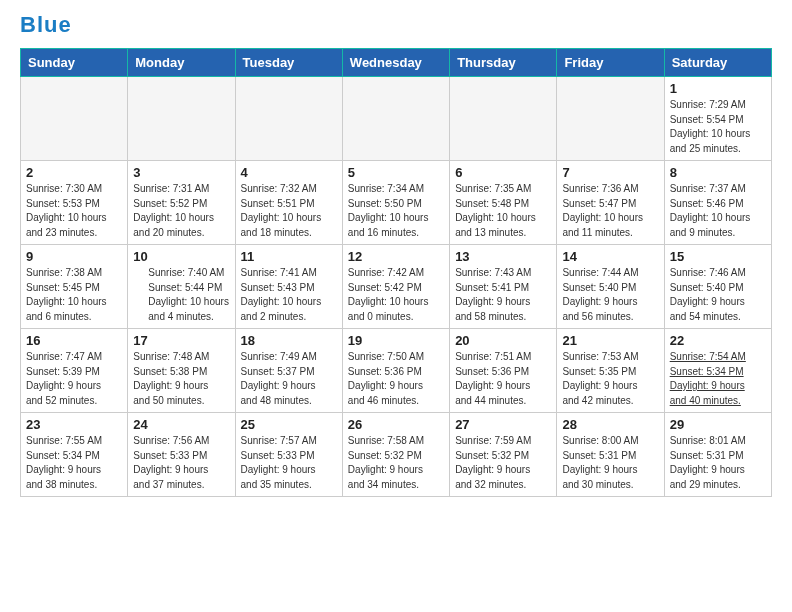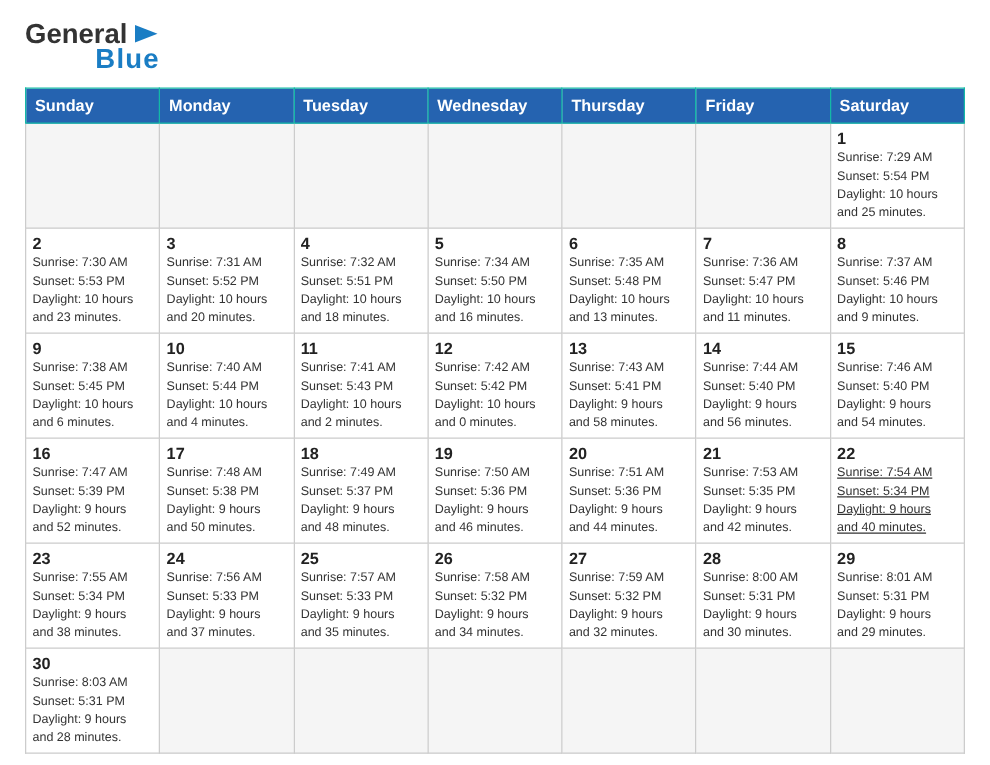--- a/index.html
+++ b/index.html
@@ -86,28 +86,20 @@
       color: #333;
       line-height: 1.45;
     }
   </style>
 </head>
 <body>
 
 <div class="page">
   <div class="header">
     <div class="logo">
-      <div style="display:flex; align-items:center; gap:0;">
-        <span class="logo-text">General</span>
-        <div style="display:flex; flex-direction:column; align-items:center; margin-left:4px;">
-          <svg width="22" height="22" viewBox="0 0 22 22">
-            <polygon points="2,4 20,11 2,18" fill="#1a7dc4"></polygon>
-          </svg>
-        </div>
-      </div>
       <div style="display:flex; justify-content:flex-end; width:100%; margin-top:-4px;">
         <span style="font-size:22px; font-weight:bold; color:#1a7dc4; letter-spacing:1px;">Blue</span>
       </div>
     </div>
     <div class="title-block">
       <div class="month-year"></div>
       <div class="location"></div>
     </div>
   </div>
 
@@ -193,21 +185,21 @@
         <tr>
           <td>
             <span class="day-number">9</span>
             <div class="day-info" style="white-space: pre-line;">Sunrise: 7:38 AM
 Sunset: 5:45 PM
 Daylight: 10 hours
 and 6 minutes.</div>
           </td>
           <td>
             <span class="day-number">10</span>
-            <div class="day-info" style="white-space: pre-line;">Sunrise: 7:40 AM
+            <div class="day-info" style="white-space: pre-line; margin-left: 15px;">Sunrise: 7:40 AM
 Sunset: 5:44 PM
 Daylight: 10 hours
 and 4 minutes.</div>
           </td>
           <td>
             <span class="day-number">11</span>
             <div class="day-info" style="white-space: pre-line;">Sunrise: 7:41 AM
 Sunset: 5:43 PM
 Daylight: 10 hours
 and 2 minutes.</div>
@@ -335,31 +327,16 @@
 Daylight: 9 hours
 and 30 minutes.</div>
           </td>
           <td>
             <span class="day-number">29</span>
             <div class="day-info" style="white-space: pre-line;">Sunrise: 8:01 AM
 Sunset: 5:31 PM
 Daylight: 9 hours
 and 29 minutes.</div>
           </td>
-        </tr>
-        <tr>
-          <td>
-            <span class="day-number">30</span>
-            <div class="day-info" style="white-space: pre-line;">Sunrise: 8:03 AM
-Sunset: 5:31 PM
-Daylight: 9 hours
-and 28 minutes.</div>
-          </td>
-          <td class="empty"></td>
-          <td class="empty"></td>
-          <td class="empty"></td>
-          <td class="empty"></td>
-          <td class="empty"></td>
-          <td class="empty"></td>
         </tr>
       </tbody>
   </table>
 </div>
 
 </body></html>

